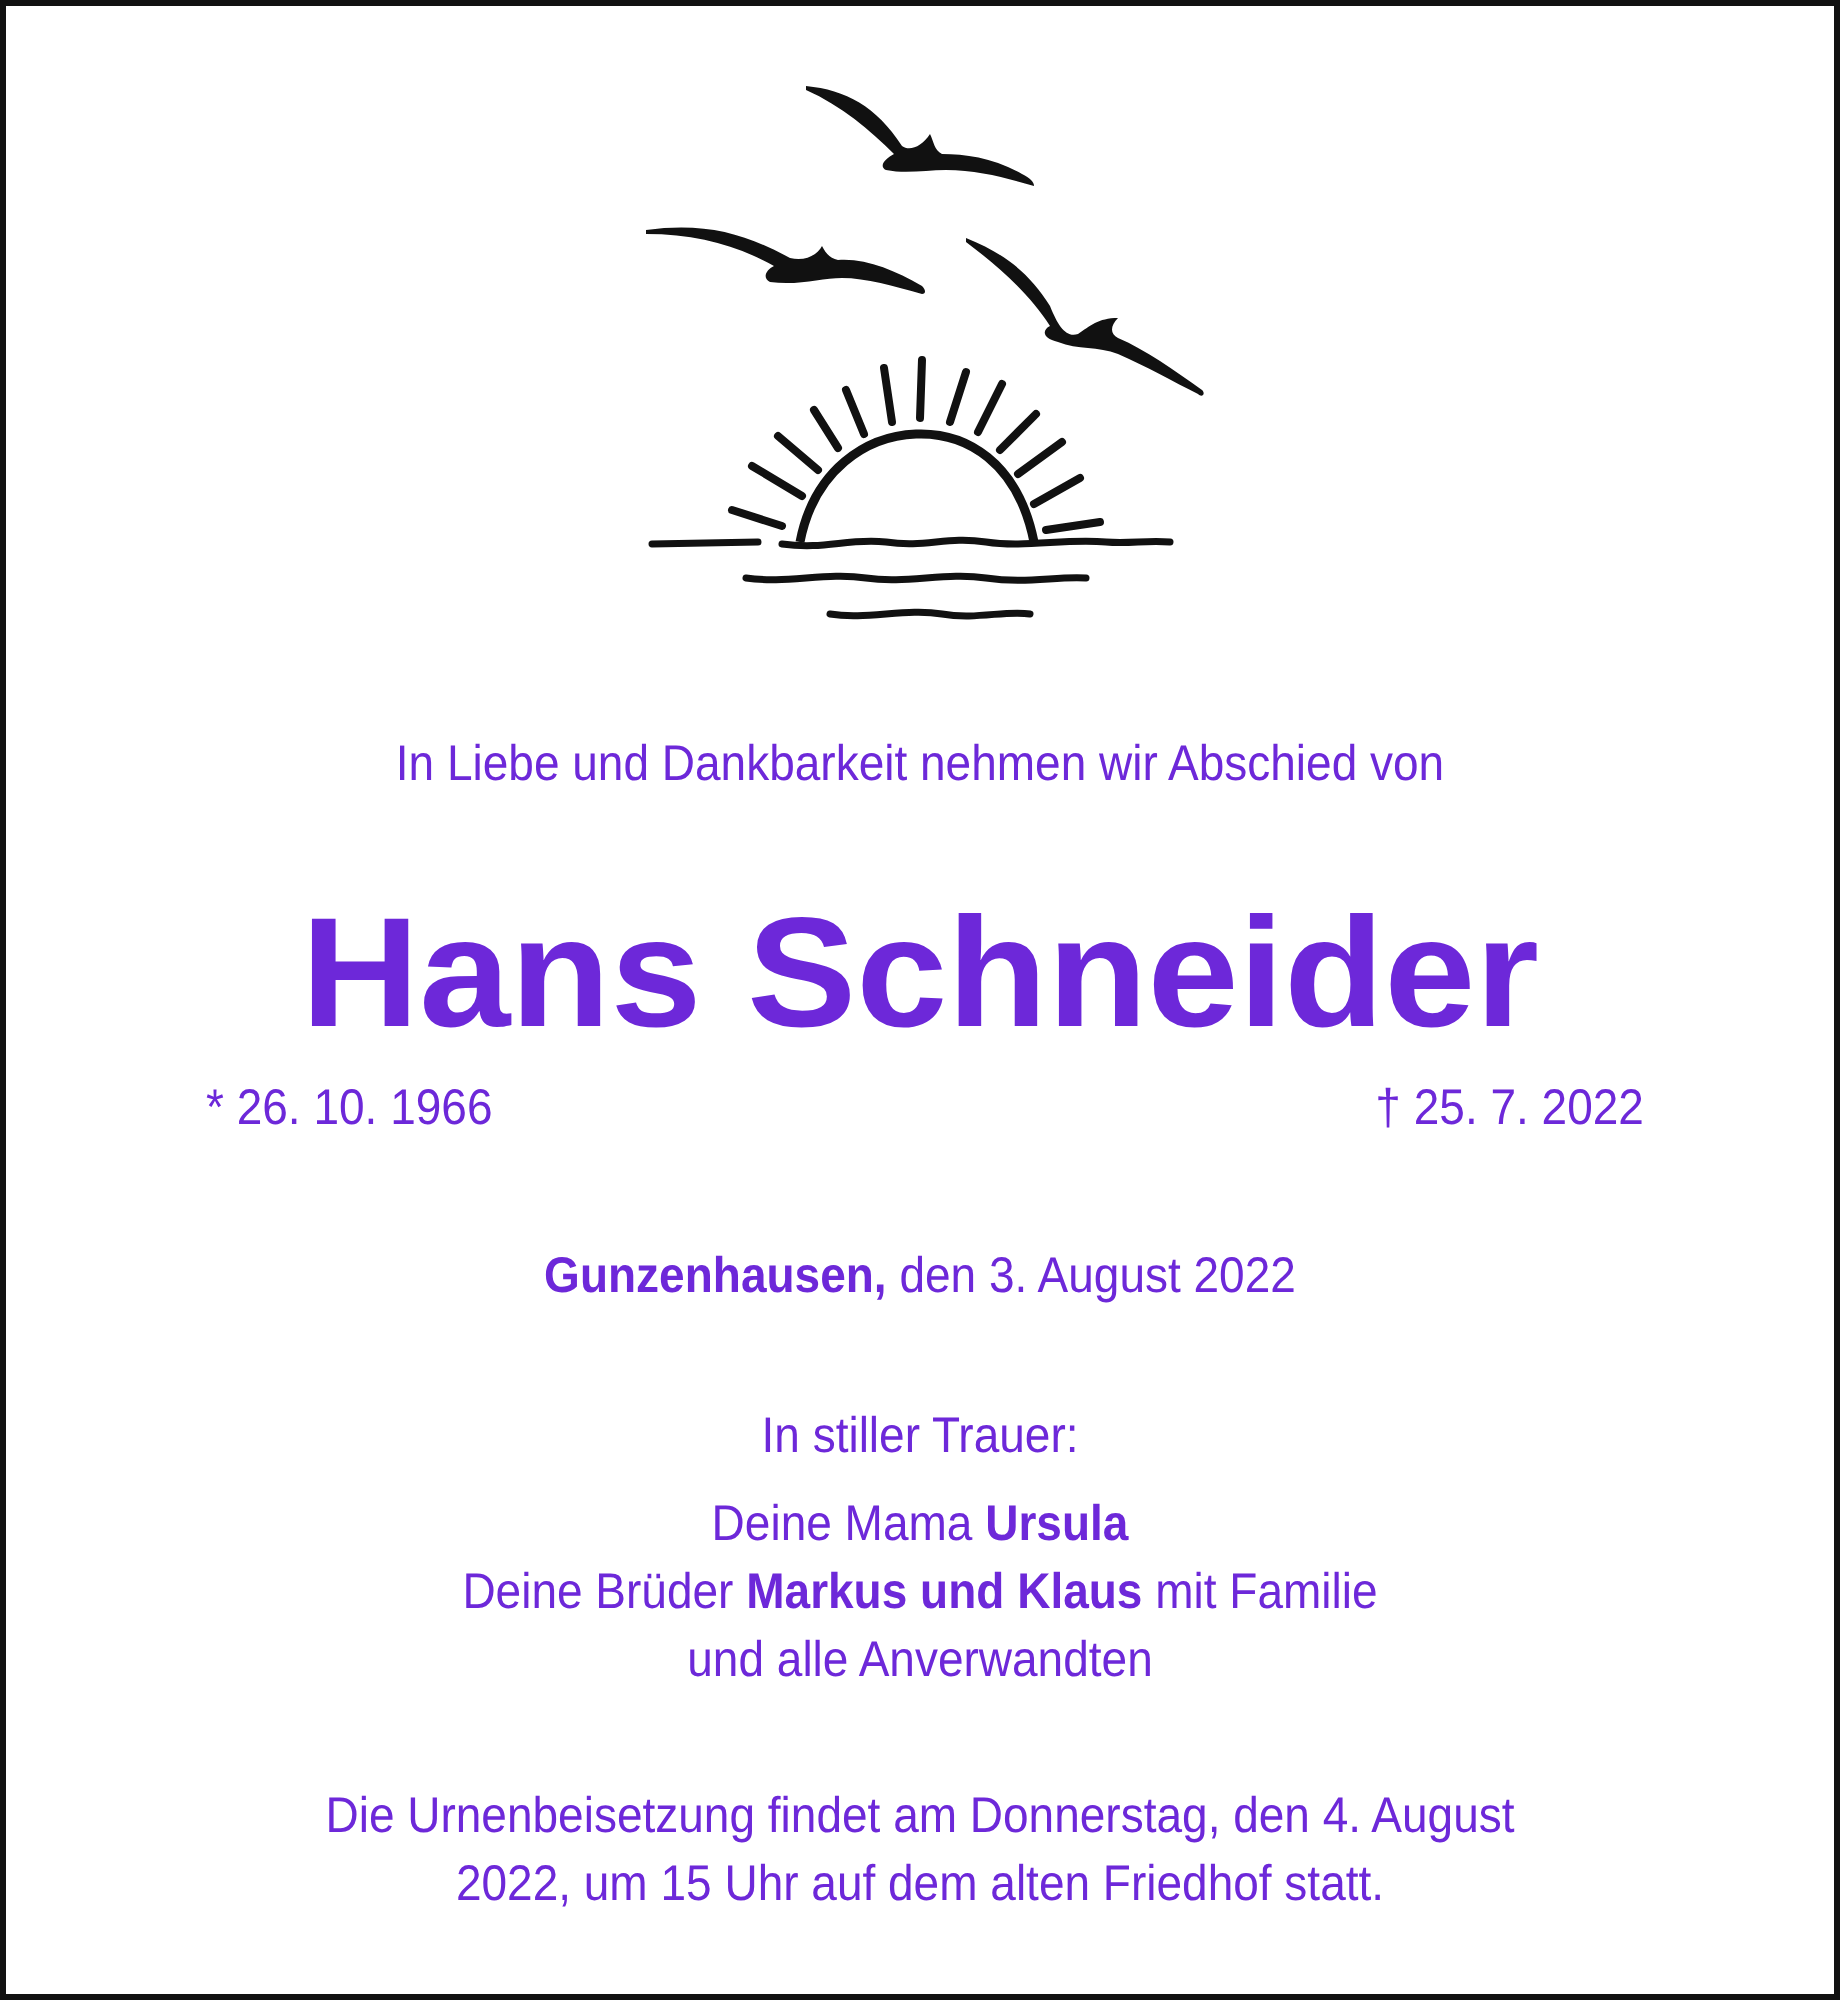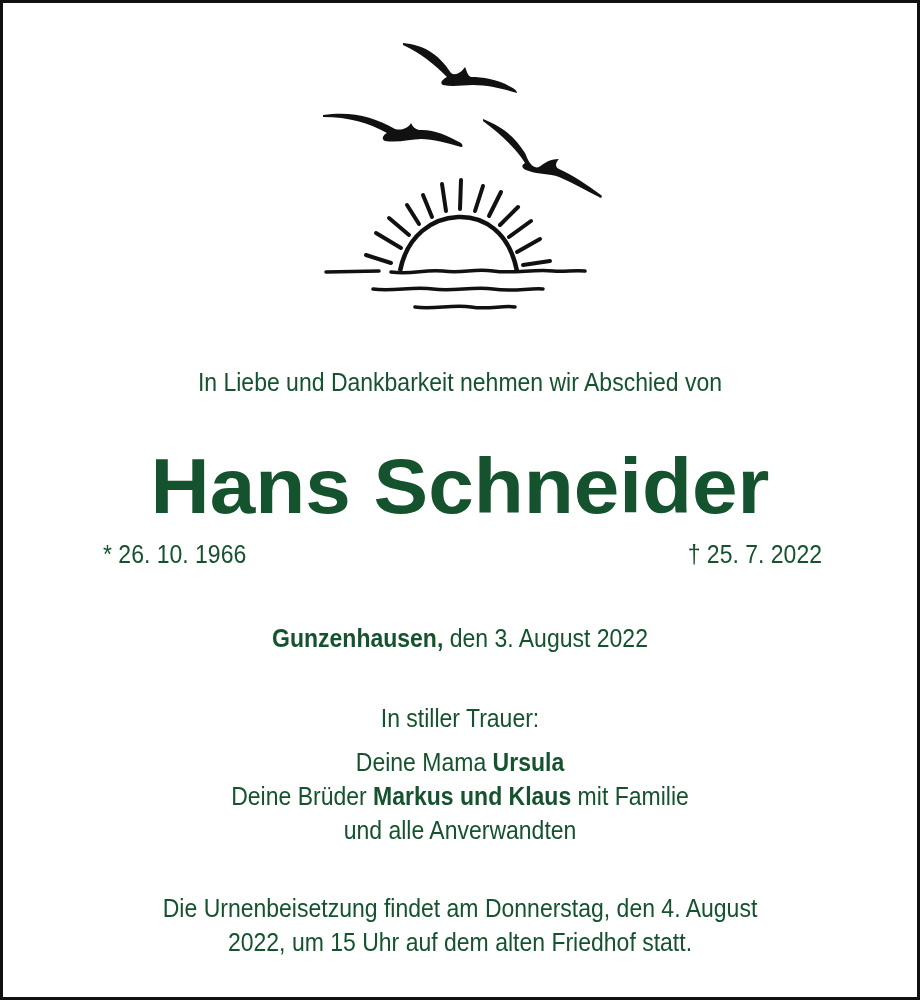--- a/index.html
+++ b/index.html
@@ -12,21 +12,21 @@
       height: 1000px;
       overflow: hidden;
     }
     .notice {
       position: relative;
       box-sizing: border-box;
       width: 920px;
       height: 1000px;
       border: 3px solid #111111;
       background: #ffffff;
-      color: #14532d;
+      color: #6d28d9;
       font-family: "Liberation Sans", sans-serif;
     }
     .emblem {
       position: absolute;
       left: 300px;
       top: 20px;
       width: 320px;
       height: 300px;
     }
     .line {

